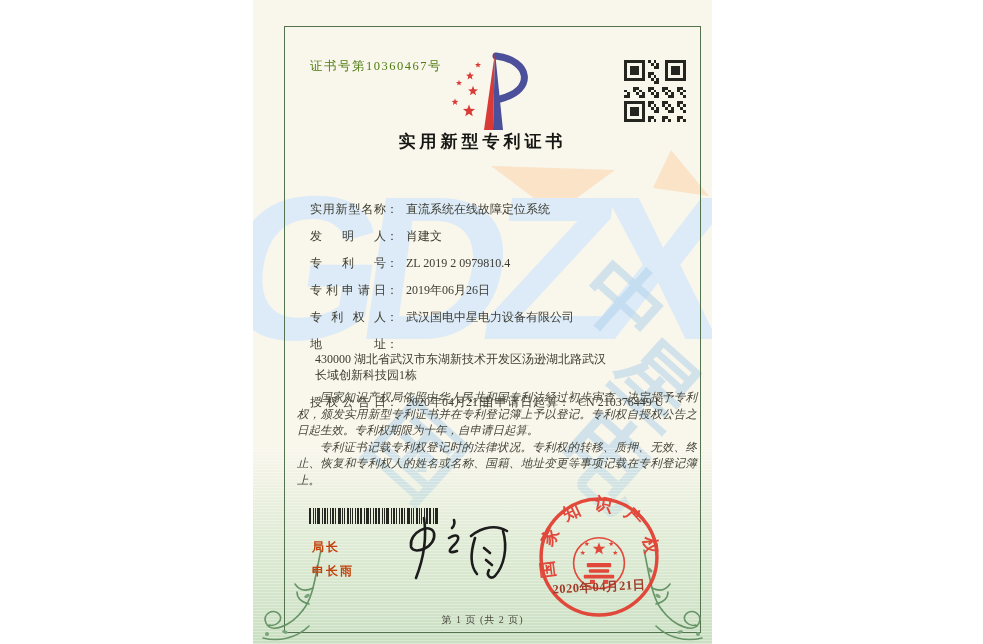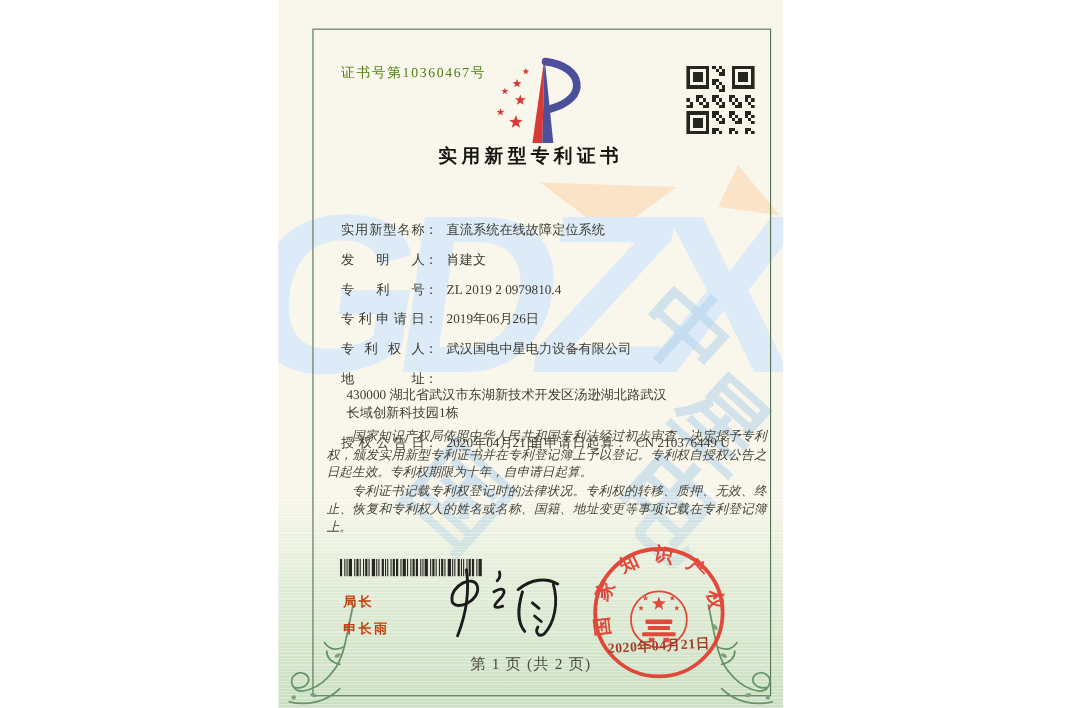--- a/index.html
+++ b/index.html
@@ -49,21 +49,21 @@
       font-style:italic;color:#46463b;text-align:justify;}
   .paras p{margin:0;text-indent:2em;}
   .barcode{position:absolute;left:56px;top:508px;width:130px;height:16px;}
   .signer{position:absolute;left:59px;top:539px;font-family:"Liberation Sans","DejaVu Sans",sans-serif;
       font-size:12px;font-weight:700;letter-spacing:2px;color:#c2410c;}
   .signer .name{margin-top:7px;}
   .signature{position:absolute;left:138px;top:510px;width:140px;height:76px;}
   .seal{position:absolute;left:283px;top:494px;width:126px;height:126px;opacity:.92;}
   .seal-date{position:absolute;left:284px;top:579px;width:124px;text-align:center;
       font-size:12.5px;font-weight:700;color:#a03c28;letter-spacing:.5px;transform:rotate(-3deg);}
-  .footer{position:absolute;left:0;top:595px;width:100%;text-align:center;font-size:14px;color:#4c4c40;letter-spacing:1px;}
+  .footer{position:absolute;left:0;top:613px;width:100%;text-align:center;font-size:10px;color:#4c4c40;letter-spacing:1px;}
 </style>
 </head>
 <body>
 
 <div class="page">
   <div class="paper">
 
     <div class="wm">
       <svg class="wm-tri" style="left:230px;top:160px" width="140" height="58">
         <polygon points="8,6 132,10 72,54" fill="#fbe3c8"></polygon>

